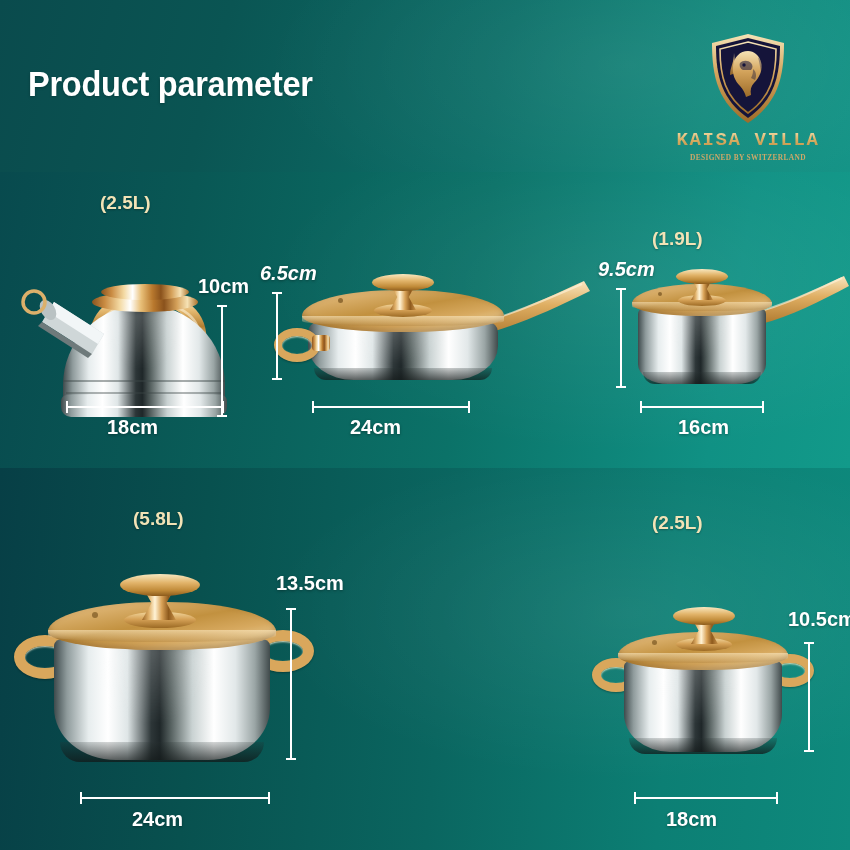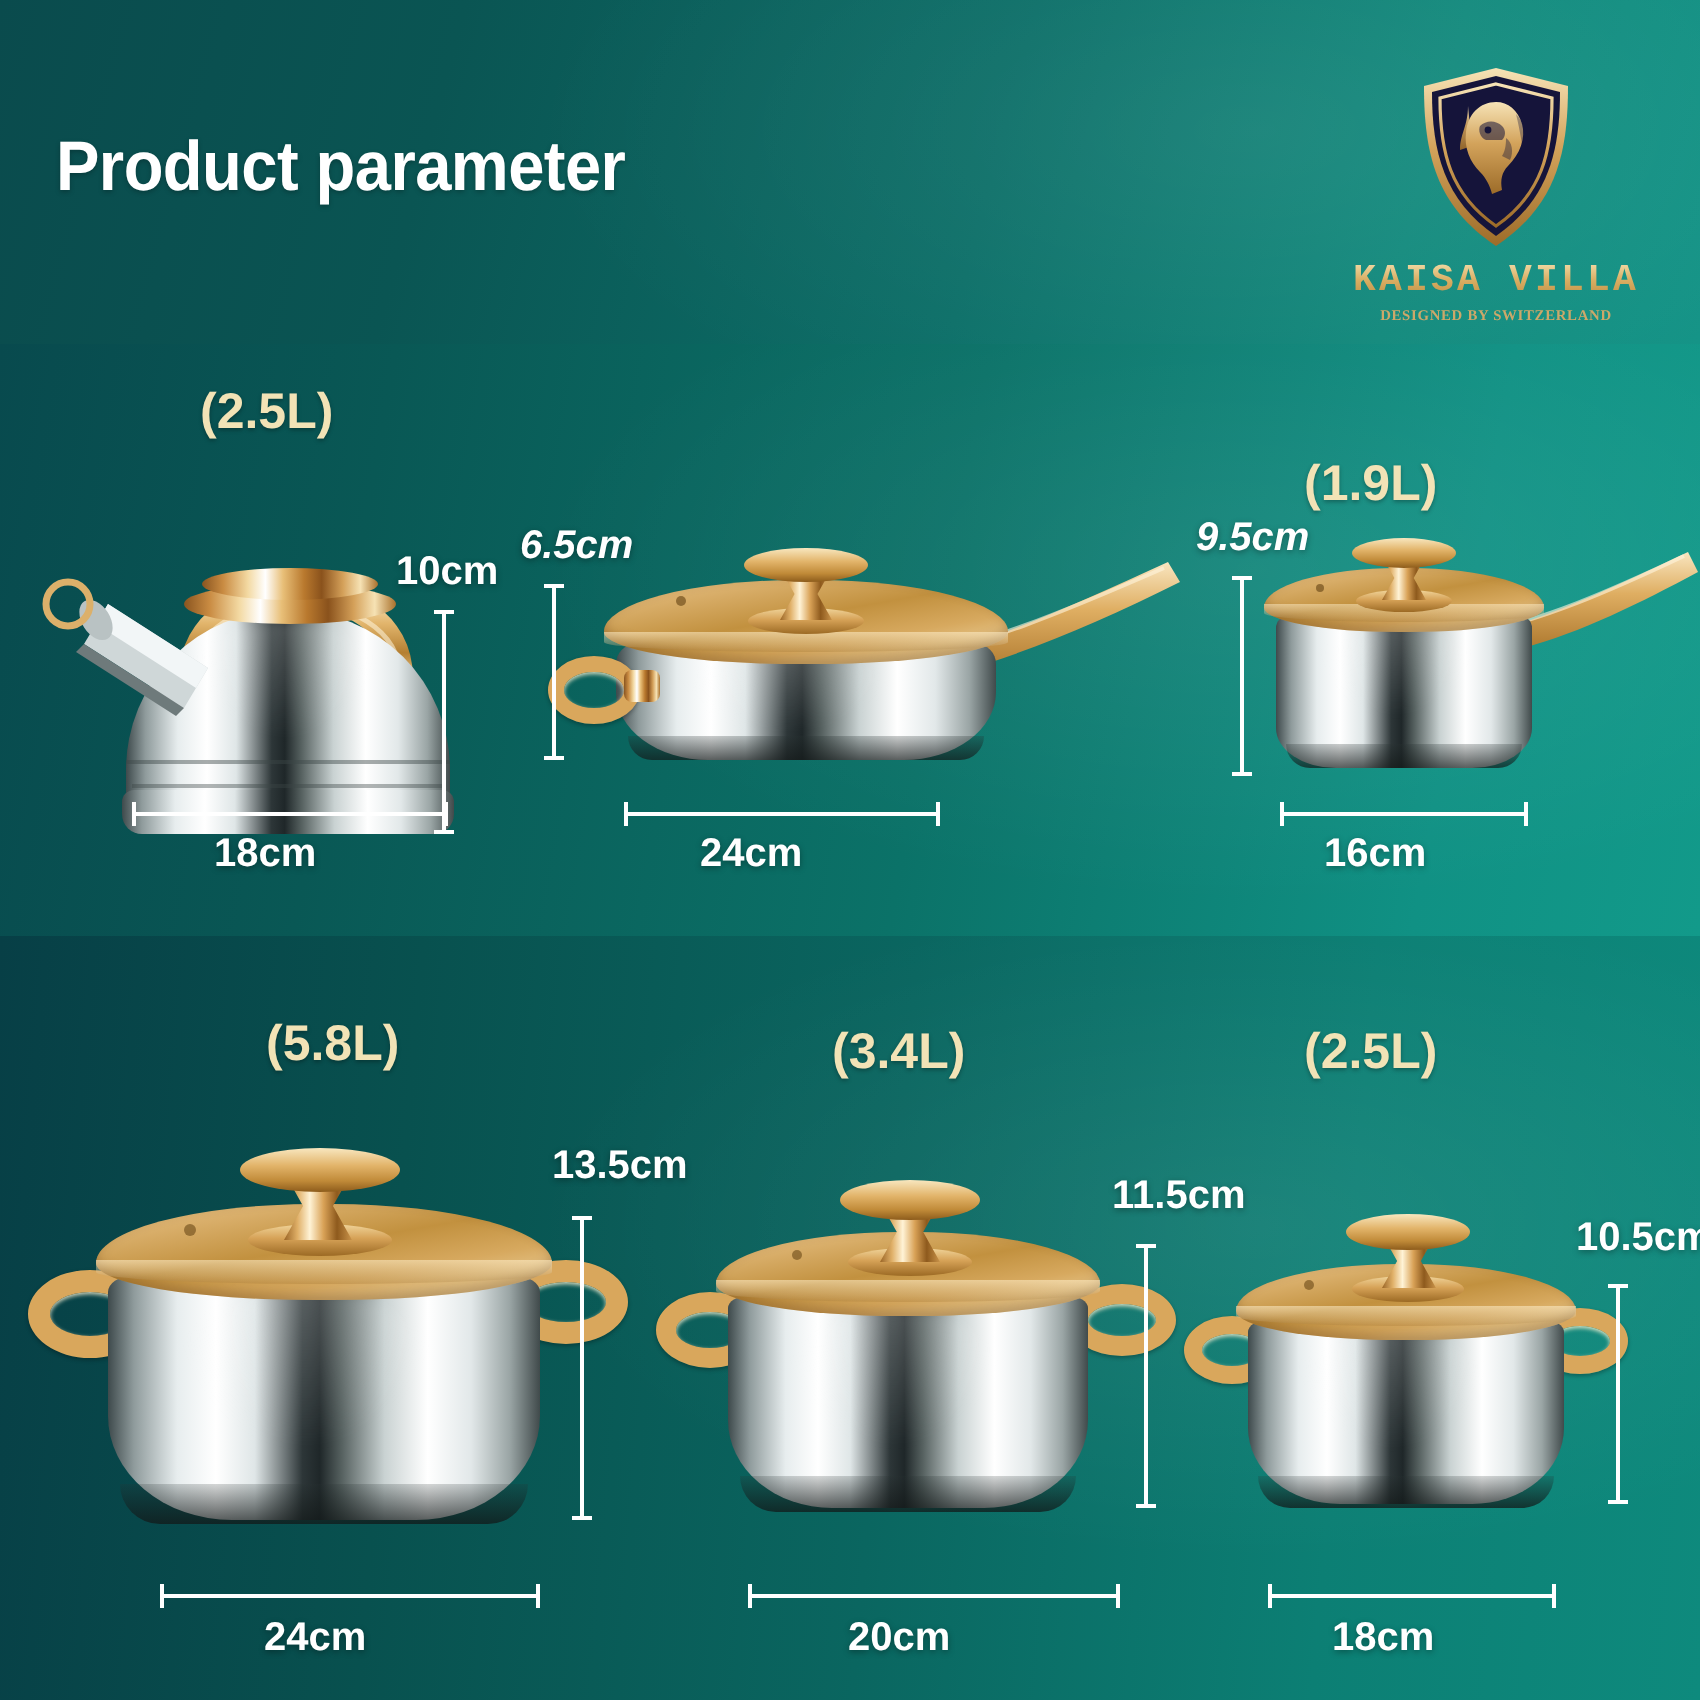--- a/index.html
+++ b/index.html
@@ -45,21 +45,21 @@
   }
   #brand-tagline {
     position:absolute; left:0; top:120px; width:160px; text-align:center;
     font-family:"Liberation Serif", serif; font-size:7.4px; letter-spacing:.35px;
     font-weight:bold; color:#cda869;
   }
 
   
   .product { position: absolute; }
   .vol-label {
-    position: absolute; font-size: 25px; font-weight: bold; color: #f2e3b6;
+    position: absolute; font-size: 19px; font-weight: bold; color: #f2e3b6;
     white-space: nowrap; text-shadow: 0 1px 2px rgba(0,0,0,.3);
   }
   .dim-text {
     position: absolute; color: #ffffff; font-size: 20px; font-weight: bold;
     white-space: nowrap; text-shadow: 0 1px 3px rgba(0,0,0,.35);
   }
   .dim-v { position: absolute; width: 2px; background: #ffffff; }
   .dim-v::before, .dim-v::after {
     content:""; position:absolute; left:-4px; width:10px; height:2px; background:#fff;
   }
@@ -258,21 +258,21 @@
       <div style="position:absolute;left:42px;top:122px;width:140px;height:9px;border-radius:0 0 50% 50%;background:linear-gradient(180deg,rgba(255,240,205,.5),rgba(150,105,40,.25));"></div>
       <div style="position:absolute;left:68px;top:112px;width:4px;height:4px;border-radius:50%;background:#6b4a18;opacity:.65;"></div>
       <div class="knob-flange" style="left:88px;top:115px;width:48px;height:11px;"></div>
       <div class="knob-waist" style="left:101px;top:98px;width:22px;height:22px;clip-path:polygon(0 0,100% 0,72% 50%,100% 100%,0 100%,28% 50%);"></div>
       <div class="knob-top" style="left:86px;top:89px;width:52px;height:15px;"></div>
     </div>
 
     <div class="dim-v" style="left:30px;top:108px;height:100px;"></div>
     <div class="dim-text" style="left:8px;top:78px;font-style:italic;">9.5cm</div>
     <div class="dim-h" style="left:50px;top:226px;width:124px;"></div>
-    <div class="dim-text" style="left:72px;top:236px;">16cm</div>
+    <div class="dim-text" style="left:88px;top:236px;">16cm</div>
   </div>
 
   <div class="product" style="left:0;top:490px;width:340px;height:360px;">
     <div class="vol-label" style="left:133px;top:18px;">(5.8L)</div>
 
     <div class="art">
 
       <div class="handle-loop" style="left:14px;top:145px;width:62px;height:44px;border-width:11px;"></div>
       <div class="gold" style="position:absolute;left:66px;top:155px;width:22px;height:20px;border-radius:5px;"></div>
       <div class="handle-loop" style="left:252px;top:140px;width:62px;height:42px;border-width:11px;"></div>
@@ -290,47 +290,20 @@
       <div class="knob-waist" style="left:142px;top:96px;width:34px;height:34px;clip-path:polygon(0 0,100% 0,72% 50%,100% 100%,0 100%,28% 50%);"></div>
       <div class="knob-top" style="left:120px;top:84px;width:80px;height:22px;"></div>
     </div>
 
     <div class="dim-v" style="left:290px;top:118px;height:152px;"></div>
     <div class="dim-text" style="left:276px;top:82px;">13.5cm</div>
     <div class="dim-h" style="left:80px;top:307px;width:190px;"></div>
     <div class="dim-text" style="left:132px;top:318px;">24cm</div>
   </div>
 
-  <div class="product" style="left:320px;top:490px;width:300px;height:360px;">
-    <div class="vol-label" style="left:96px;top:22px;">(3.4L)</div>
-
-    <div class="art">
-      <div class="handle-loop" style="left:8px;top:156px;width:54px;height:38px;border-width:10px;"></div>
-      <div class="gold" style="position:absolute;left:54px;top:164px;width:20px;height:18px;border-radius:5px;"></div>
-      <div class="handle-loop" style="left:214px;top:152px;width:54px;height:36px;border-width:10px;"></div>
-      <div class="gold" style="position:absolute;left:204px;top:160px;width:20px;height:18px;border-radius:5px;"></div>
-
-      <div class="steel-body" style="left:44px;top:158px;width:180px;height:106px;border-radius:10px 10px 52px 52px/6px 6px 44px 44px;"></div>
-      <div style="position:absolute;left:50px;top:248px;width:168px;height:18px;border-radius:0 0 46px 46px;background:linear-gradient(180deg,rgba(40,50,50,.2),rgba(18,24,24,.75));"></div>
-      <div class="reflection" style="left:72px;top:164px;width:110px;height:70px;"></div>
-
-      <div class="lid-glass" style="left:38px;top:126px;width:192px;height:42px;"></div>
-      <div style="position:absolute;left:38px;top:150px;width:192px;height:11px;border-radius:0 0 50% 50%;background:linear-gradient(180deg,rgba(255,240,205,.55),rgba(150,105,40,.25));"></div>
-      <div style="position:absolute;left:76px;top:135px;width:5px;height:5px;border-radius:50%;background:#6b4a18;opacity:.6;"></div>
-
-      <div class="knob-flange" style="left:104px;top:134px;width:62px;height:14px;"></div>
-      <div class="knob-waist" style="left:120px;top:111px;width:30px;height:30px;clip-path:polygon(0 0,100% 0,72% 50%,100% 100%,0 100%,28% 50%);"></div>
-      <div class="knob-top" style="left:100px;top:100px;width:70px;height:20px;"></div>
-    </div>
-
-    <div class="dim-v" style="left:252px;top:132px;height:132px;"></div>
-    <div class="dim-text" style="left:236px;top:97px;">11.5cm</div>
-    <div class="dim-h" style="left:54px;top:307px;width:186px;"></div>
-    <div class="dim-text" style="left:104px;top:318px;">20cm</div>
-  </div>
 
   <div class="product" style="left:580px;top:490px;width:270px;height:360px;">
     <div class="vol-label" style="left:72px;top:22px;">(2.5L)</div>
 
     <div class="art">
       <div class="handle-loop" style="left:12px;top:168px;width:48px;height:34px;border-width:9px;"></div>
       <div class="gold" style="position:absolute;left:52px;top:175px;width:18px;height:16px;border-radius:4px;"></div>
       <div class="handle-loop" style="left:186px;top:164px;width:48px;height:33px;border-width:9px;"></div>
       <div class="gold" style="position:absolute;left:176px;top:172px;width:18px;height:16px;border-radius:4px;"></div>
 

